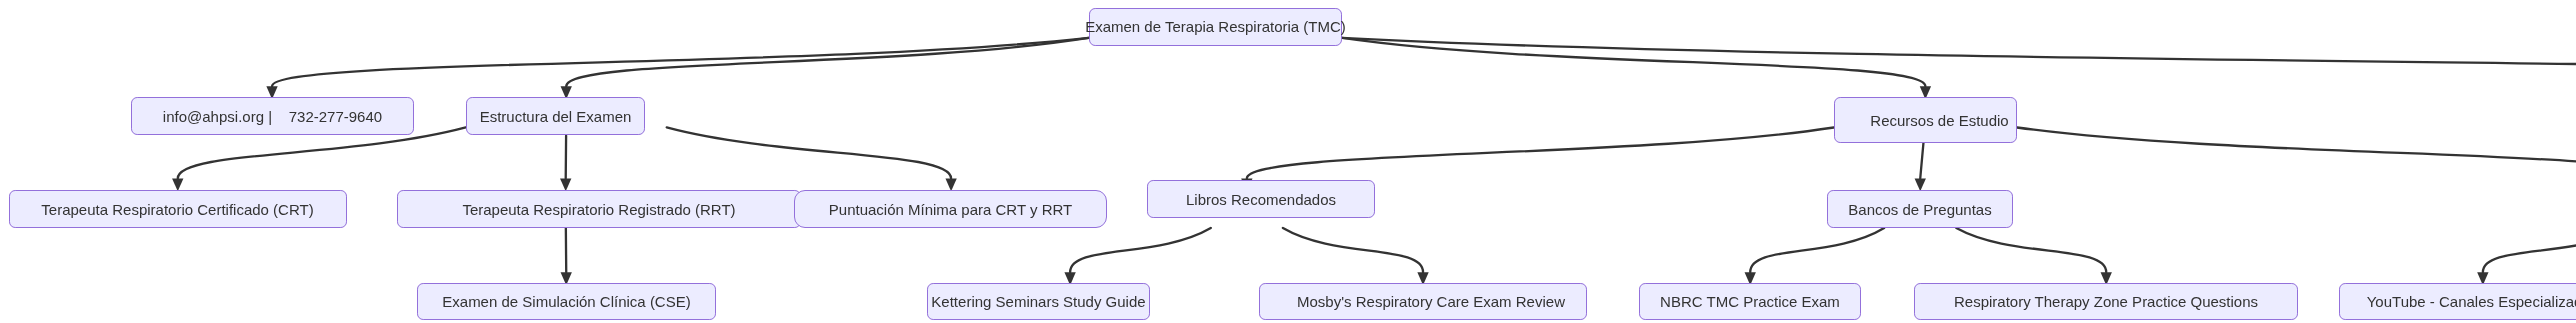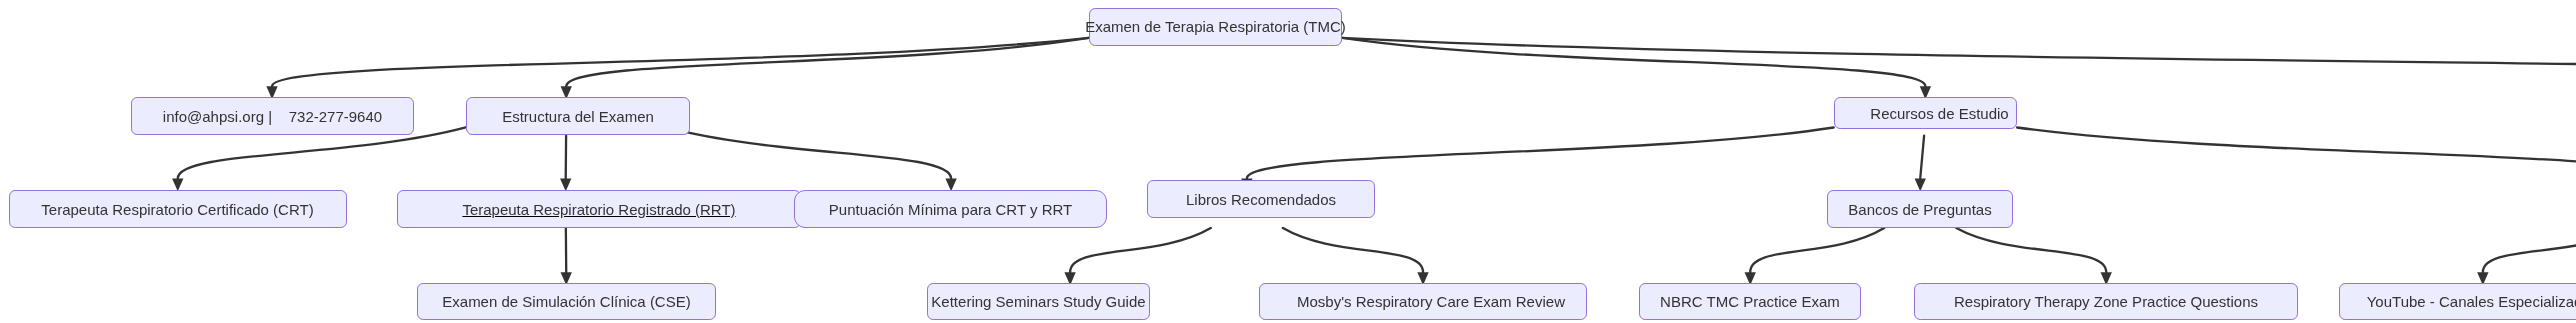--- a/index.html
+++ b/index.html
@@ -96,30 +96,30 @@
       <path d="M6405,247 C6576.6,307 6792,291 6792,346" class="edge-path"></path>
       <polygon points="6781,346 6803,346 6792,371" class="arrowhead"></polygon>
     </svg>
   <div id="nodes">
       <div class="node" style="left: 1089px; top: 7.7px; width: 253px; height: 38px; align-items: center;">
         <span class="node-label">Examen de Terapia Respiratoria (TMC)</span>
       </div>
       <div class="node" style="left: 131px; top: 97px; width: 283px; height: 38px;">
         <span class="node-label">info@ahpsi.org |    732-277-9640</span>
       </div>
-      <div class="node" style="left: 466px; top: 97px; width: 224px; height: 38px;">
+      <div class="node" style="left: 466px; top: 97px; width: 179px; height: 38px;">
         <span class="node-label">Estructura del Examen</span>
       </div>
-      <div class="node" style="left: 1834px; top: 97px; width: 183px; height: 32px; padding-left: 28px;">
+      <div class="node" style="left: 1834px; top: 97px; width: 183px; height: 46px; padding-left: 28px;">
         <span class="node-label">Recursos de Estudio</span>
       </div>
       <div class="node" style="left: 8.5px; top: 190px; width: 338px; height: 38px;">
         <span class="node-label">Terapeuta Respiratorio Certificado (CRT)</span>
       </div>
-      <div class="node" style="left: 397px; top: 190px; width: 404px; height: 38px; text-decoration: underline;">
+      <div class="node" style="left: 397px; top: 190px; width: 404px; height: 38px;">
         <span class="node-label">Terapeuta Respiratorio Registrado (RRT)</span>
       </div>
       <div class="node" style="left: 794px; top: 190px; width: 313px; height: 38px; border-radius: 11px;">
         <span class="node-label">Puntuación Mínima para CRT y RRT</span>
       </div>
       <div class="node" style="left: 1147px; top: 180px; width: 228px; height: 38px;">
         <span class="node-label">Libros Recomendados</span>
       </div>
       <div class="node" style="left: 1827px; top: 190px; width: 186px; height: 38px;">
         <span class="node-label">Bancos de Preguntas</span>

